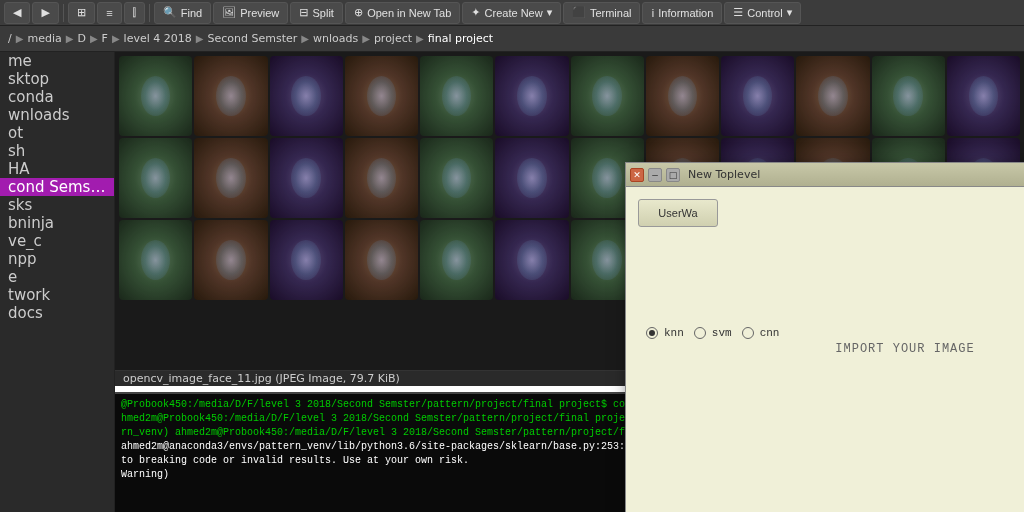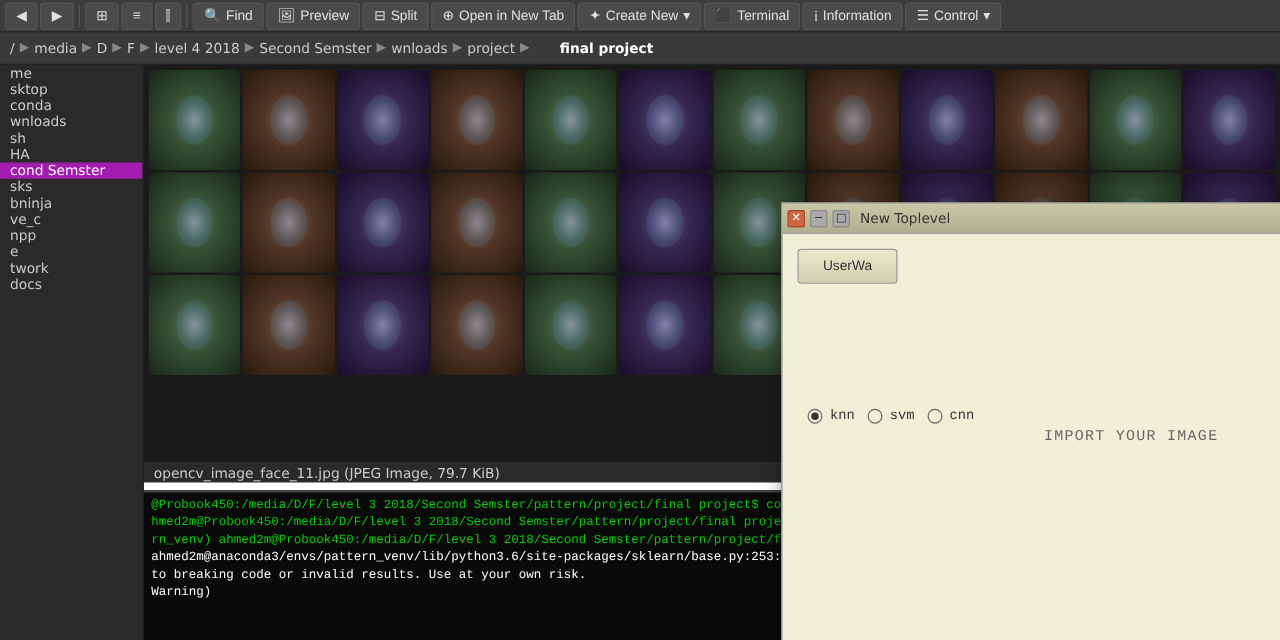--- a/index.html
+++ b/index.html
@@ -65,22 +65,21 @@
     .breadcrumb-separator {
       color: #888;
       font-size: 10px;
     }
     .breadcrumb-item {
       color: #ccc;
       cursor: pointer;
     }
     .breadcrumb-bold {
       color: #fff;
-      font-weight: bold;
-      margin-left: 20px;
+      font-weight: normal;
     }
 
     
     .main-area {
       display: flex;
       width: 100%;
       height: calc(512px - 52px);
       position: relative;
     }
 
@@ -89,21 +88,21 @@
       width: 115px;
       height: 100%;
       background: #2a2a2a;
       border-right: 1px solid #222;
       overflow-y: auto;
       flex-shrink: 0;
     }
     .sidebar-item {
       padding: 0 8px;
       color: #ccc;
-      font-size: 11px;
+      font-size: 15px;
       cursor: pointer;
       white-space: nowrap;
       overflow: hidden;
       text-overflow: ellipsis;
     }
     .sidebar-item.active {
       background: #a21caf;
       color: #fff;
     }
 
@@ -396,20 +395,21 @@
   <span class="breadcrumb-bold breadcrumb-item">final project</span>
 </div>
 
 <div class="main-area">
 
   <div class="sidebar">
     <div class="sidebar-item">me</div>
     <div class="sidebar-item">sktop</div>
     <div class="sidebar-item">conda</div>
     <div class="sidebar-item">wnloads</div>
+    <div class="sidebar-item">ot</div>
     <div class="sidebar-item">sh</div>
     <div class="sidebar-item">HA</div>
     <div class="sidebar-item active">cond Semster</div>
     <div class="sidebar-item">sks</div>
     <div class="sidebar-item">bninja</div>
     <div class="sidebar-item">ve_c</div>
     <div class="sidebar-item">npp</div>
     <div class="sidebar-item">e</div>
     <div class="sidebar-item">twork</div>
     <div class="sidebar-item">docs</div>

